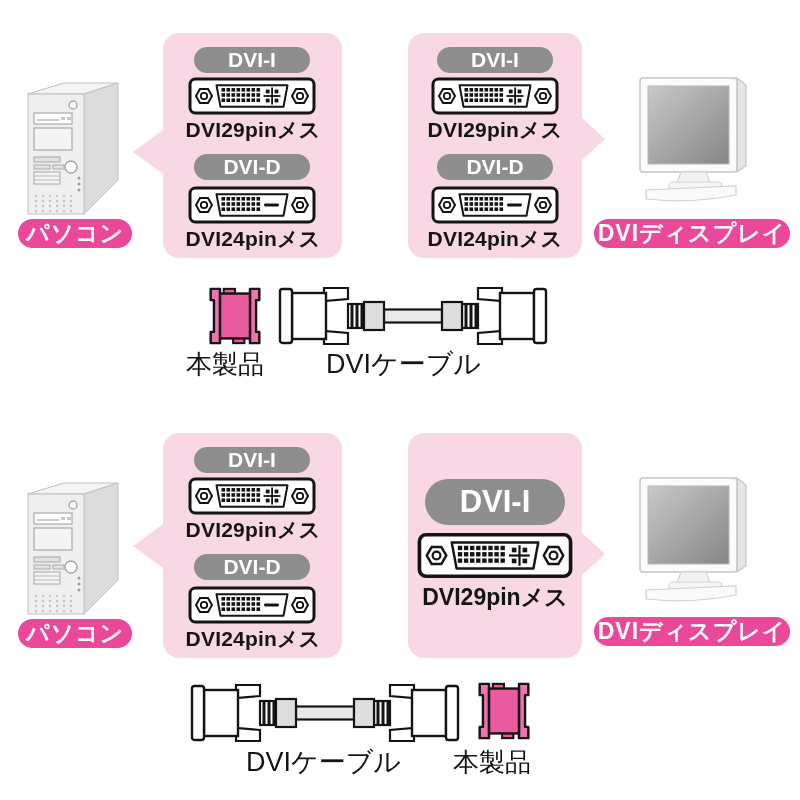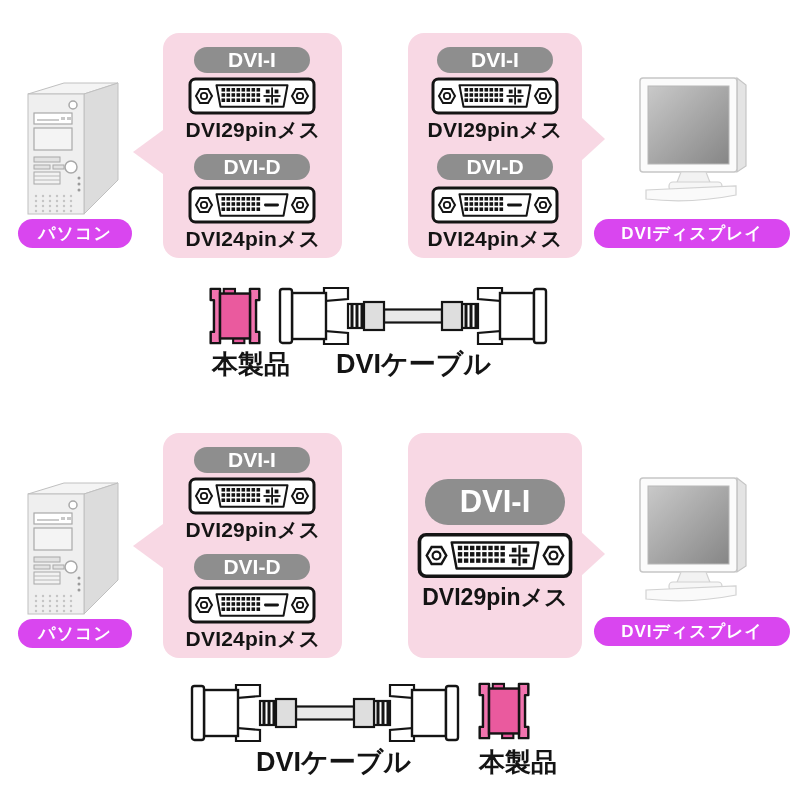--- a/index.html
+++ b/index.html
@@ -17,24 +17,24 @@
   .badge{position:absolute;background:#8E8E8E;color:#fff;border-radius:13px;
          font-weight:bold;font-size:21px;line-height:26px;text-align:center;height:26px;}
   .badge-lg{position:absolute;background:#8E8E8E;color:#fff;border-radius:23px;
          font-weight:bold;font-size:31px;line-height:46px;text-align:center;height:46px;}
   
   .cap{position:absolute;font-weight:bold;font-size:21px;line-height:24px;text-align:center;
        color:#141414;letter-spacing:0.2px;}
   .cap-lg{position:absolute;font-weight:bold;font-size:23px;line-height:26px;text-align:center;
        color:#141414;}
   
-  .pill{position:absolute;background:#d946ef;color:#fff;border-radius:14.5px;height:29px;
-        font-weight:bold;font-size:17px;line-height:29px;text-align:center;letter-spacing:1px;}
-  
-  .lbl{position:absolute;font-weight:bold;font-size:26px;line-height:30px;text-align:right;
+  .pill{position:absolute;background:#ec4899;color:#fff;border-radius:14.5px;height:29px;
+        font-weight:bold;font-size:23px;line-height:29px;text-align:center;letter-spacing:1px;}
+  
+  .lbl{position:absolute;font-weight:normal;font-size:26px;line-height:30px;text-align:left;
        color:#141414;}
   svg{display:block;}
 </style>
 </head>
 <body>
 
 <svg width="0" height="0" style="position:absolute">
   <defs>
     <linearGradient id="g-scr" x1="0" y1="0" x2="1" y2="1">
       <stop offset="0" stop-color="#C9C9C9"></stop>

